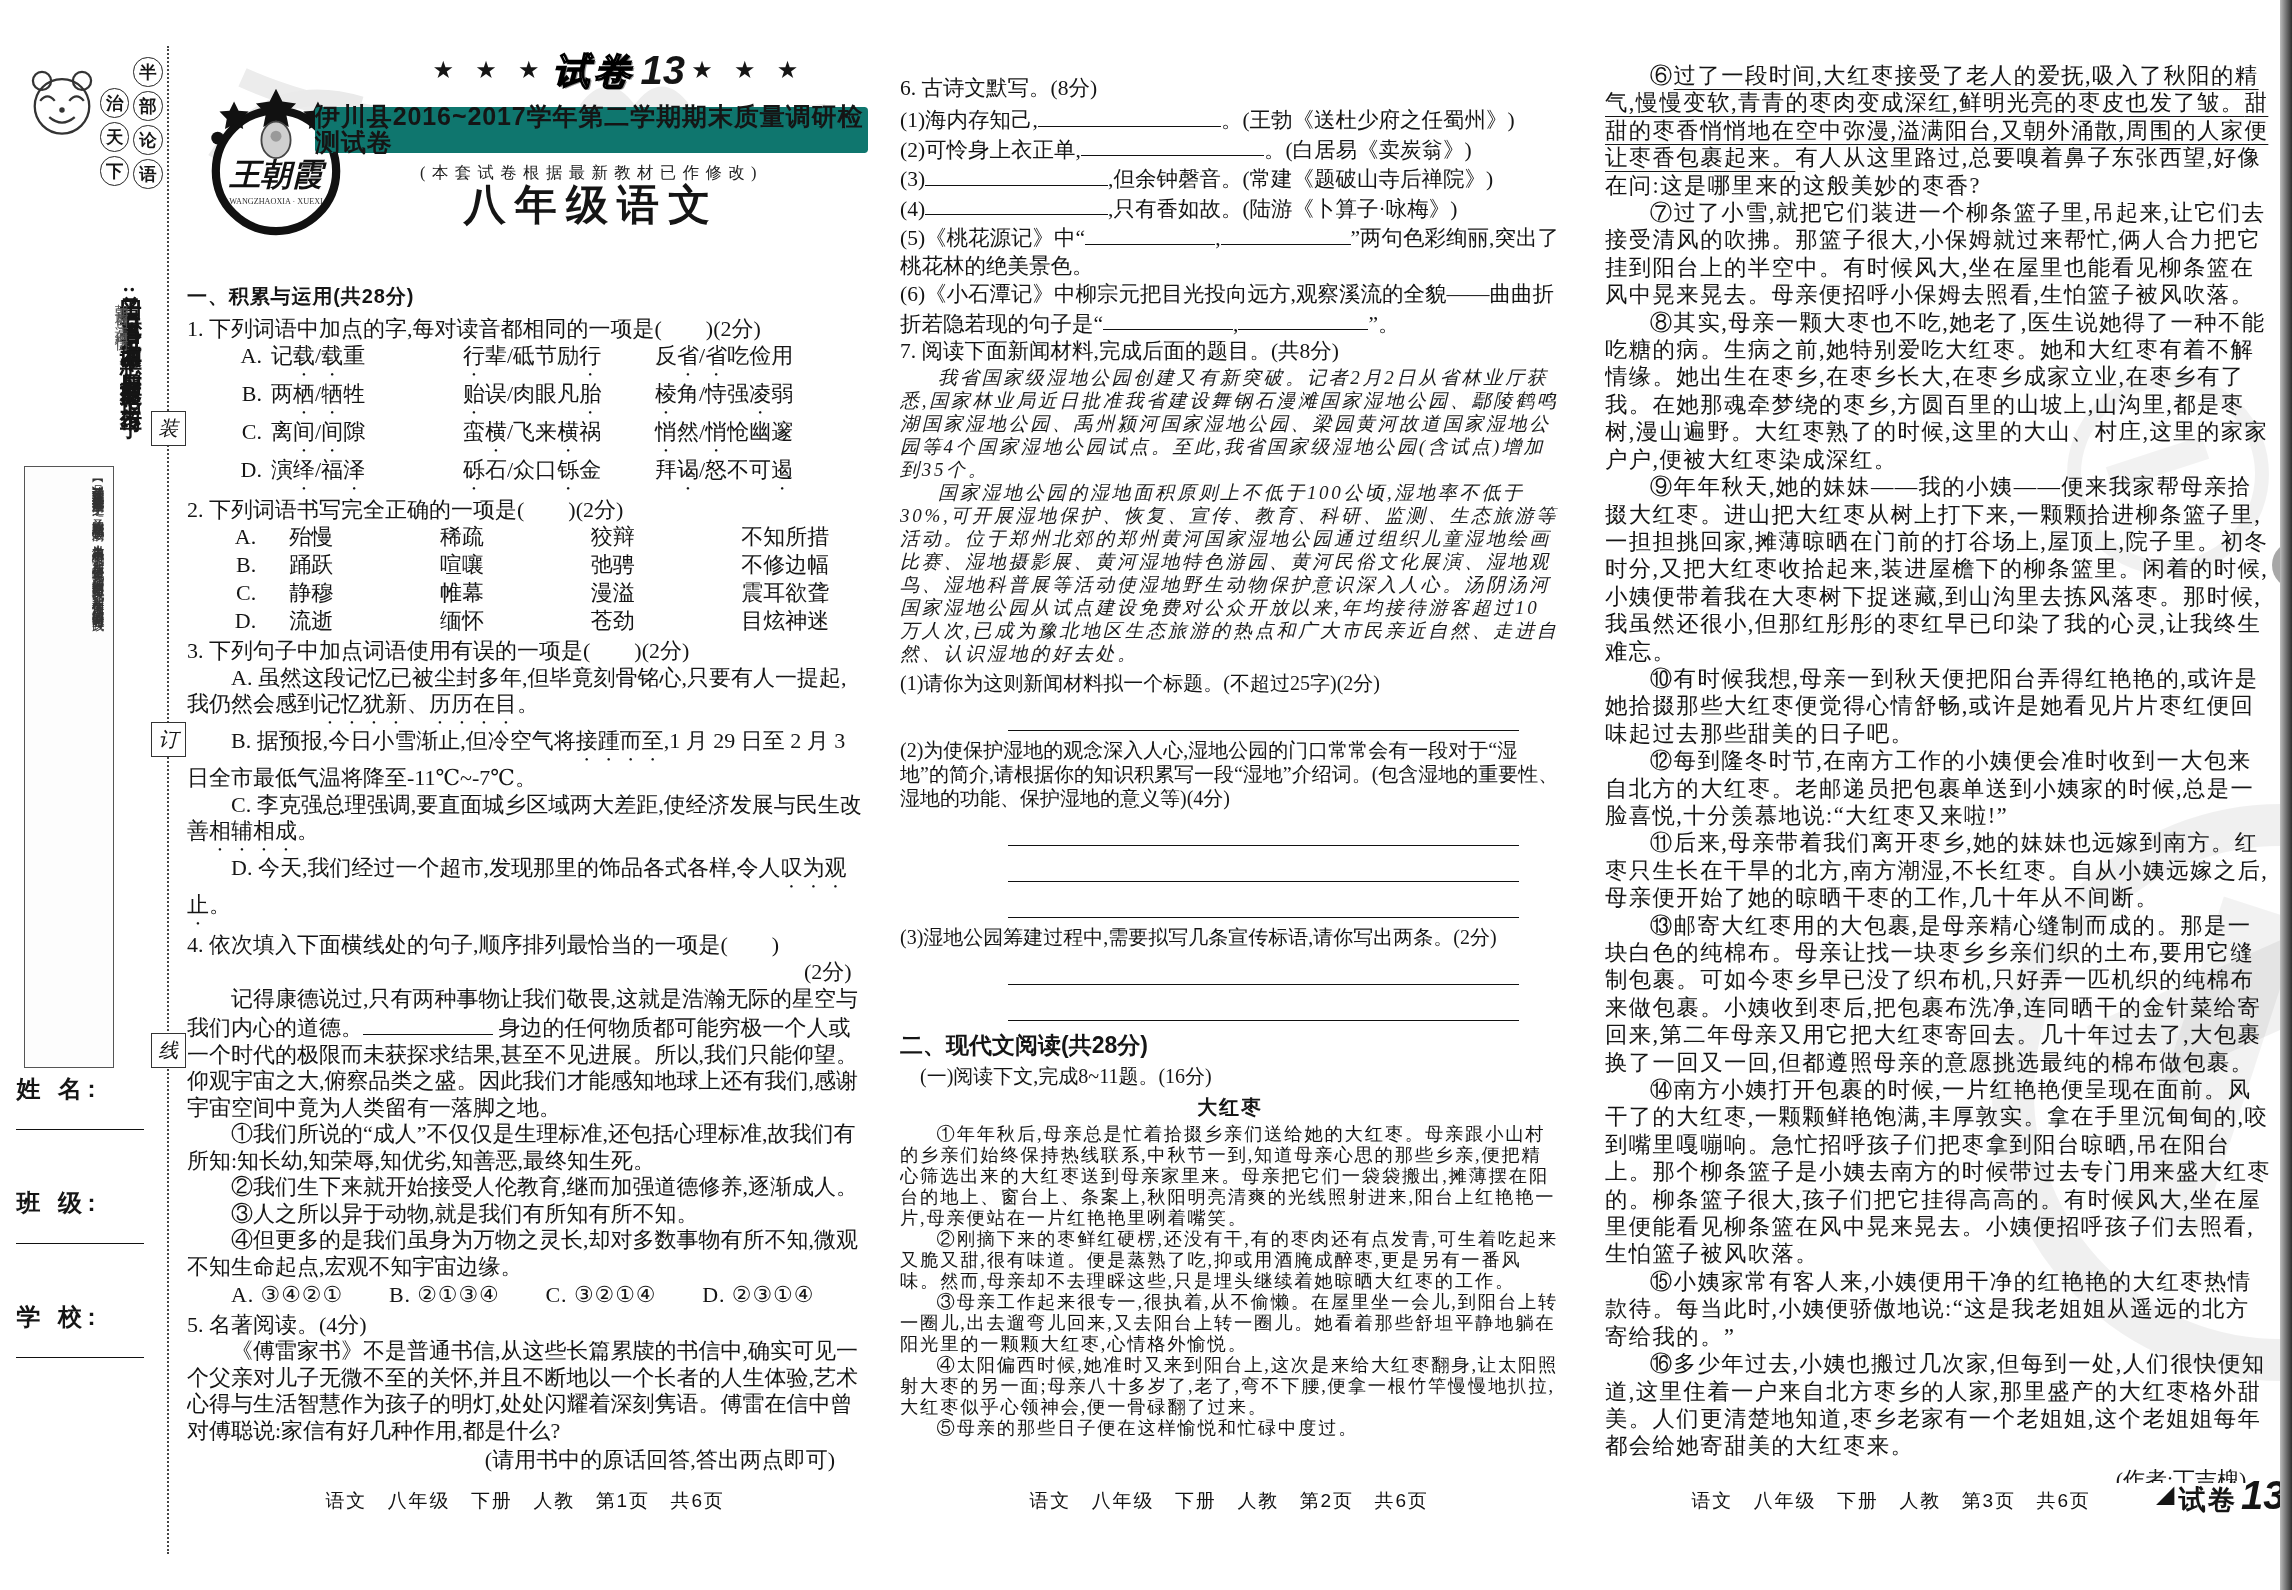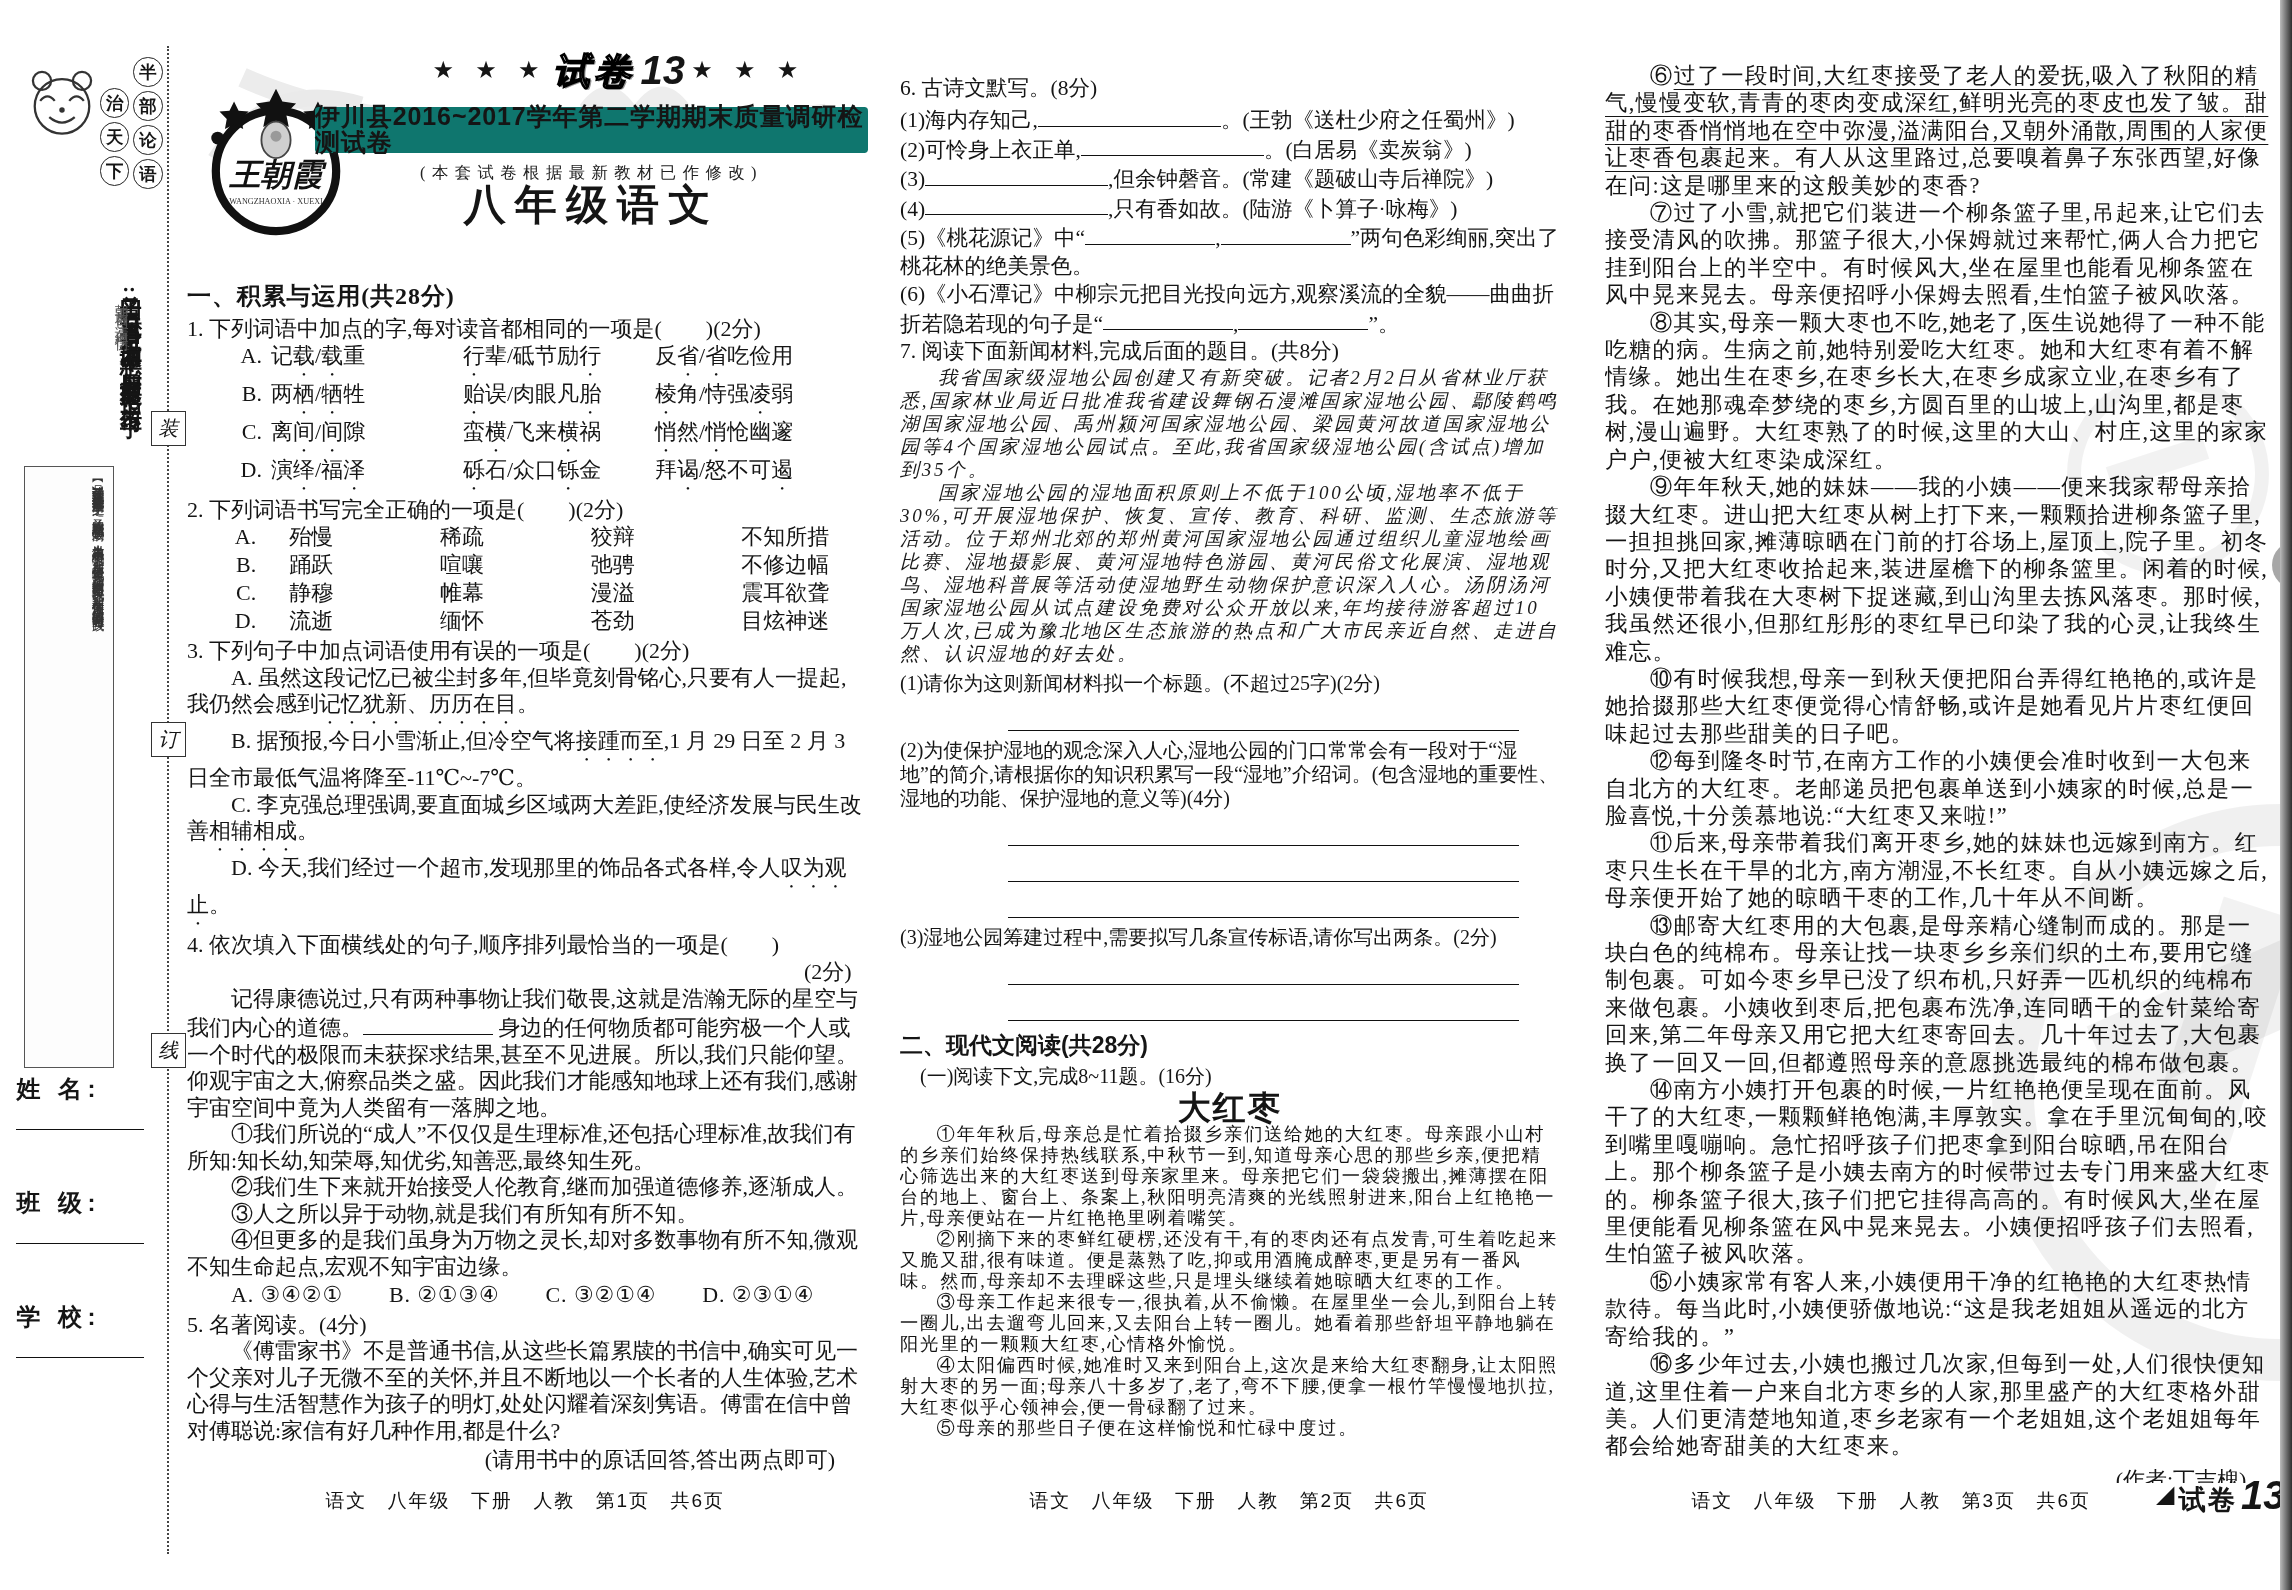--- a/index.html
+++ b/index.html
@@ -57,21 +57,21 @@
   .title-bar{position:absolute;left:128px;top:57px;width:553px;height:46px;background:#0f766e;
       border-radius:3.7px;display:flex;align-items:center;justify-content:center;
       font-family:"Liberation Sans",sans-serif;font-size:25px;font-weight:bold;letter-spacing:0.9px;}
   .subtitle{position:absolute;left:128px;top:110px;width:553px;text-align:center;
       font-size:16.4px;letter-spacing:6.4px;color:#222;}
   .exam-name{position:absolute;left:128px;top:142px;width:553px;text-align:center;
       font-size:42px;font-weight:bold;font-family:"Liberation Sans",sans-serif;letter-spacing:9.1px;}
 
   
   .c1{font-size:22px;line-height:25.6px;}
-  .c1 .sec{font-size:24px;font-weight:bold;font-family:Liberation Serif, serif;
+  .c1 .sec{font-size:20px;font-weight:bold;font-family:Liberation Sans, sans-serif;
       line-height:33px;letter-spacing:0.9px;}
   .c1 .stem{line-height:27.4px;margin-top:1.8px;}
   .optrow{display:flex;line-height:28px;}
   .optrow .olab{width:84px;text-align:right;padding-right:9.1px;box-sizing:border-box;}
   .optrow .ocell{width:192px;}
   .optrow .ocell4{width:137px;margin-left:24px;}
   .optpara{line-height:26.5px;text-indent:2em;}
   .passage{line-height:26.5px;text-indent:2em;}
   .itemline{line-height:26.5px;text-indent:2em;}
   .optline{line-height:29px;text-indent:2em;letter-spacing:0.9px;}
@@ -83,21 +83,21 @@
   .c2 .q6{font-size:21.5px;line-height:28px;}
   .c2 .q6 .qhead{line-height:31px;}
   .c2 .stem7{font-size:21.5px;line-height:29px;}
   .news{font-size:19px;line-height:23px;font-style:italic;letter-spacing:2.7px;
       text-indent:2em;color:#1a1a1a;}
   .subq{font-size:20px;line-height:24px;}
   .ans2{border-bottom:1.6px solid #111;height:35px;margin:0 41px 0 108px;}
   .sec2{font-size:23px;font-weight:bold;font-family:"Liberation Sans",sans-serif;
       line-height:35px;margin-top:7.3px;}
   .readhead{font-size:20px;line-height:27.4px;text-indent:1em;}
-  .essay-title{font-size:33px;font-weight:bold;text-align:center;line-height:33px;
+  .essay-title{font-size:20px;font-weight:bold;text-align:center;line-height:33px;
       font-family:"Liberation Sans",sans-serif;letter-spacing:1.8px;}
   .ep2{font-size:18.3px;line-height:21px;letter-spacing:1.8px;text-indent:2em;}
 
   
   .ep3{font-size:22.4px;line-height:27.4px;letter-spacing:1.4px;text-indent:2em;}
   .author{text-align:right;padding-right:25.6px;font-size:22px;line-height:40px;}
 
   
   .d{-webkit-text-emphasis:filled dot;-webkit-text-emphasis-position:under left;
      text-emphasis:filled dot;text-emphasis-position:under left;}

